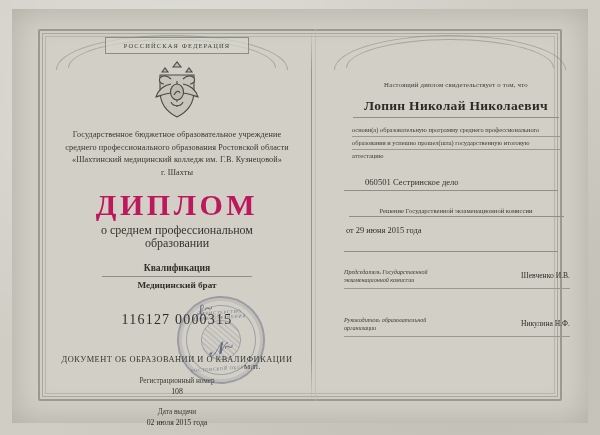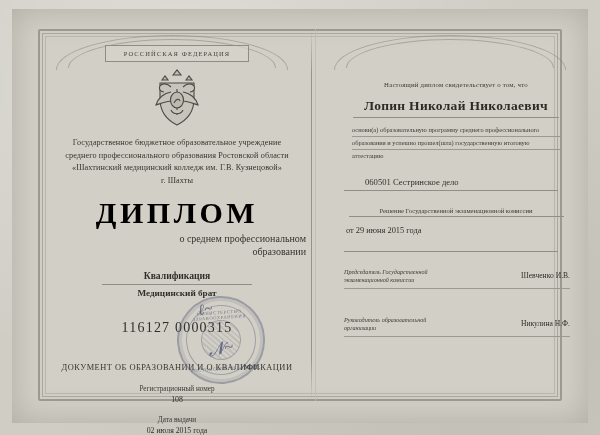--- a/index.html
+++ b/index.html
@@ -86,21 +86,21 @@
     position: absolute;
     border: 1px solid rgba(135,133,123,0.55);
     border-bottom: none;
     border-radius: 50% 50% 0 0 / 100% 100% 0 0;
   }
 
   
   .left {
     position: absolute;
     left: 36px;
-    top: 26px;
+    top: 18px;
     width: 258px;
     height: 370px;
     text-align: center;
     color: #3a3a36;
   }
 
   .rf-banner {
     position: relative;
     margin: 10px auto 0;
     width: 142px;
@@ -128,29 +128,28 @@
     color: #35352f;
     padding: 0 8px;
   }
   .org-block div { white-space: nowrap; }
 
   .title-diplom {
     margin-top: 9px;
     font-size: 30px;
     letter-spacing: 3.5px;
     font-weight: bold;
-    color: #000000;
+    color: #be185d;
     font-family: "Liberation Serif", serif;
   }
   .title-sub {
-    font-size: 10px;
+    font-size: 12px;
     line-height: 13px;
     margin-top: 2px;
     color: #33332e;
-    text-align: right;
   }
 
   .qual-label {
     margin-top: 12px;
     font-size: 9.6px;
     font-weight: bold;
     color: #2f2f2a;
   }
   .qual-line {
     margin: 2px auto 0;

